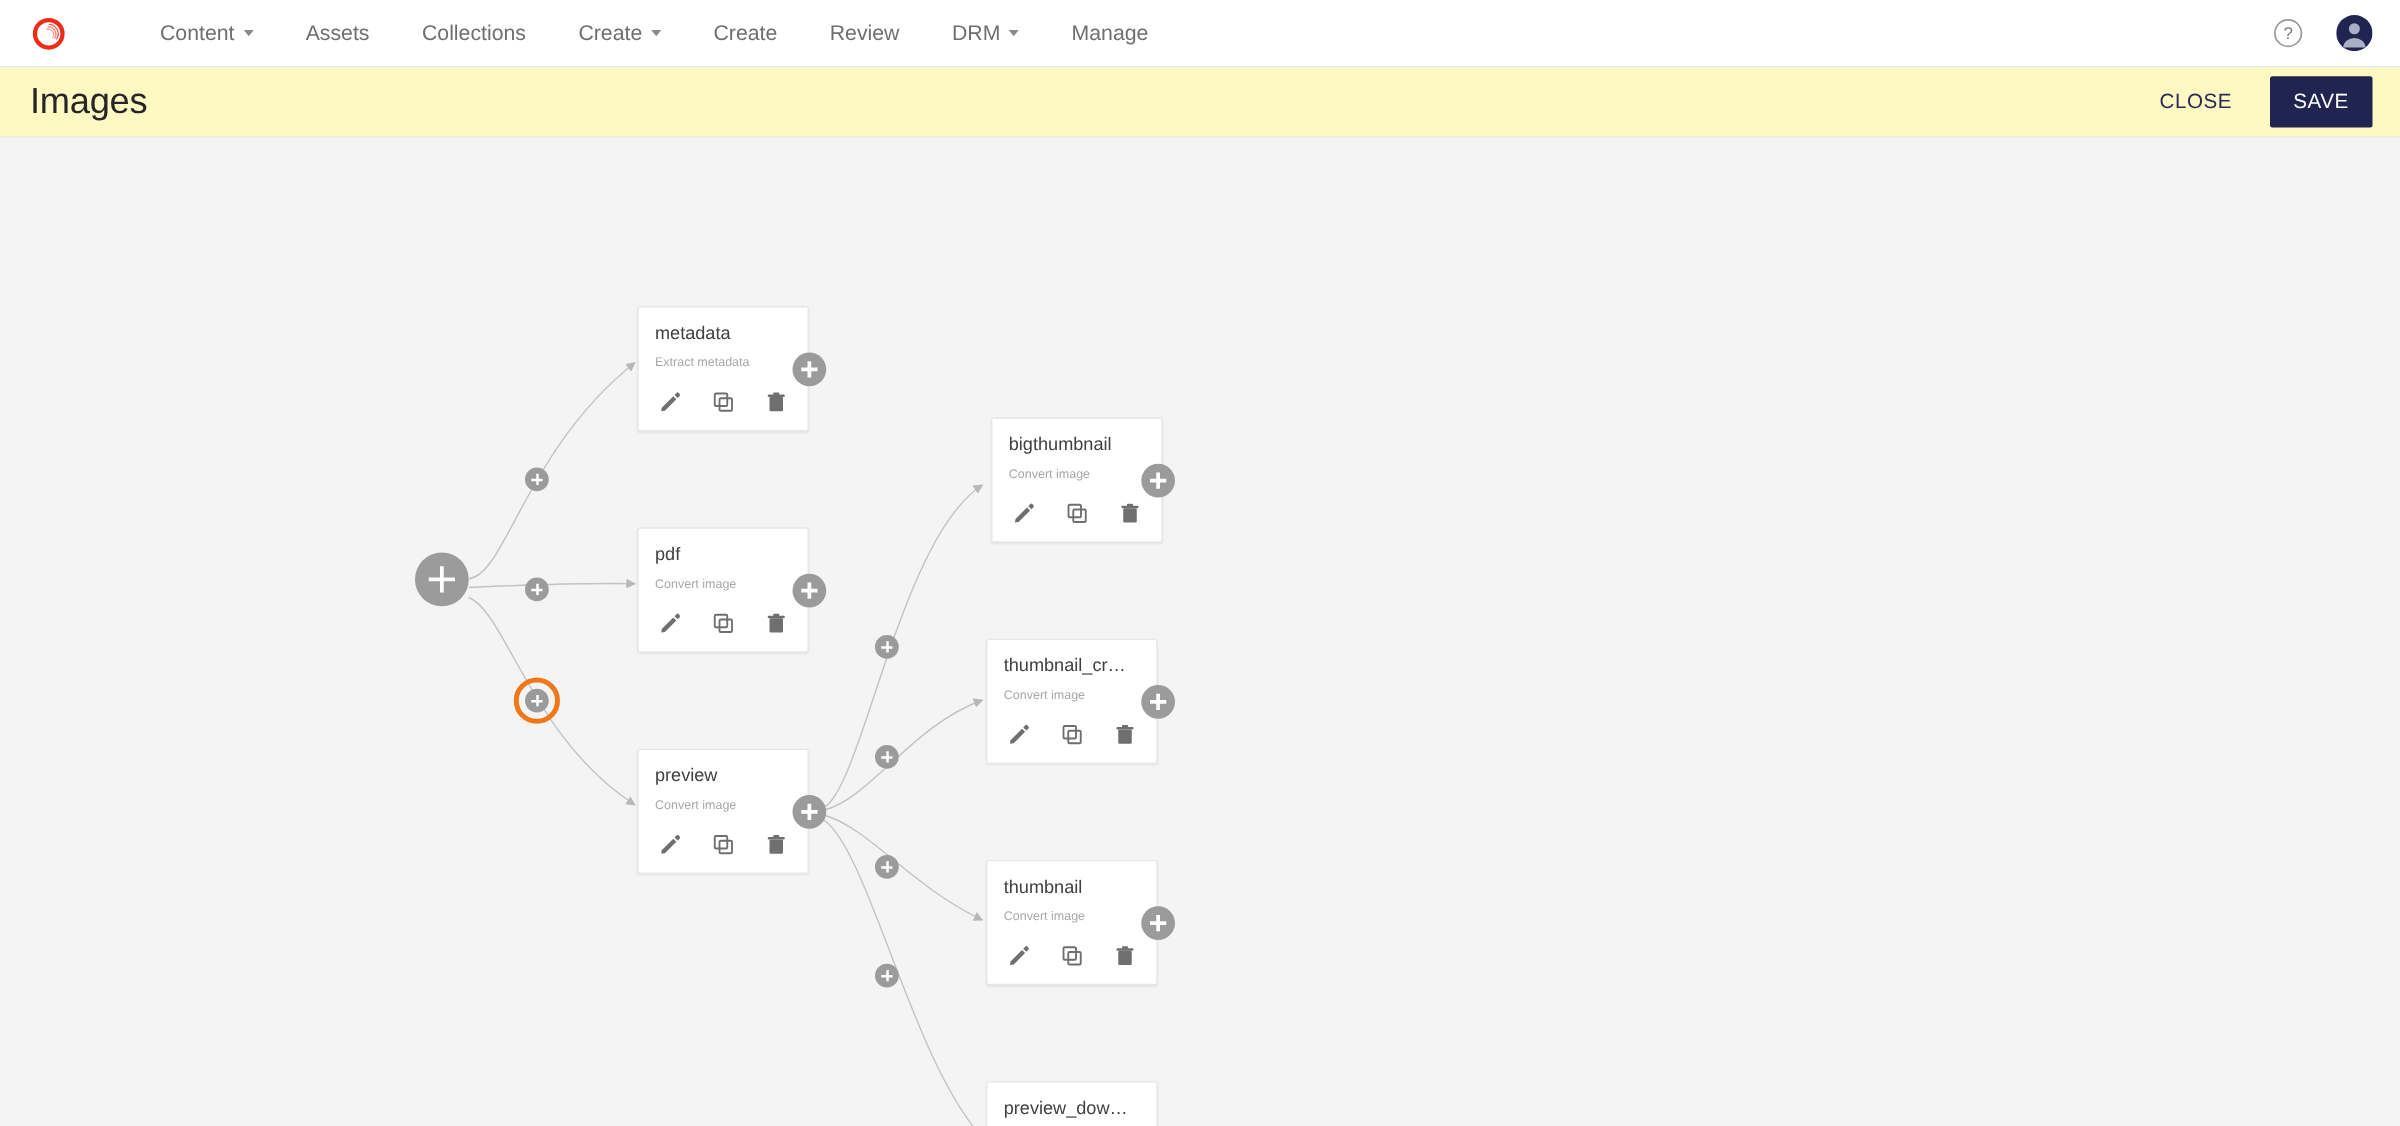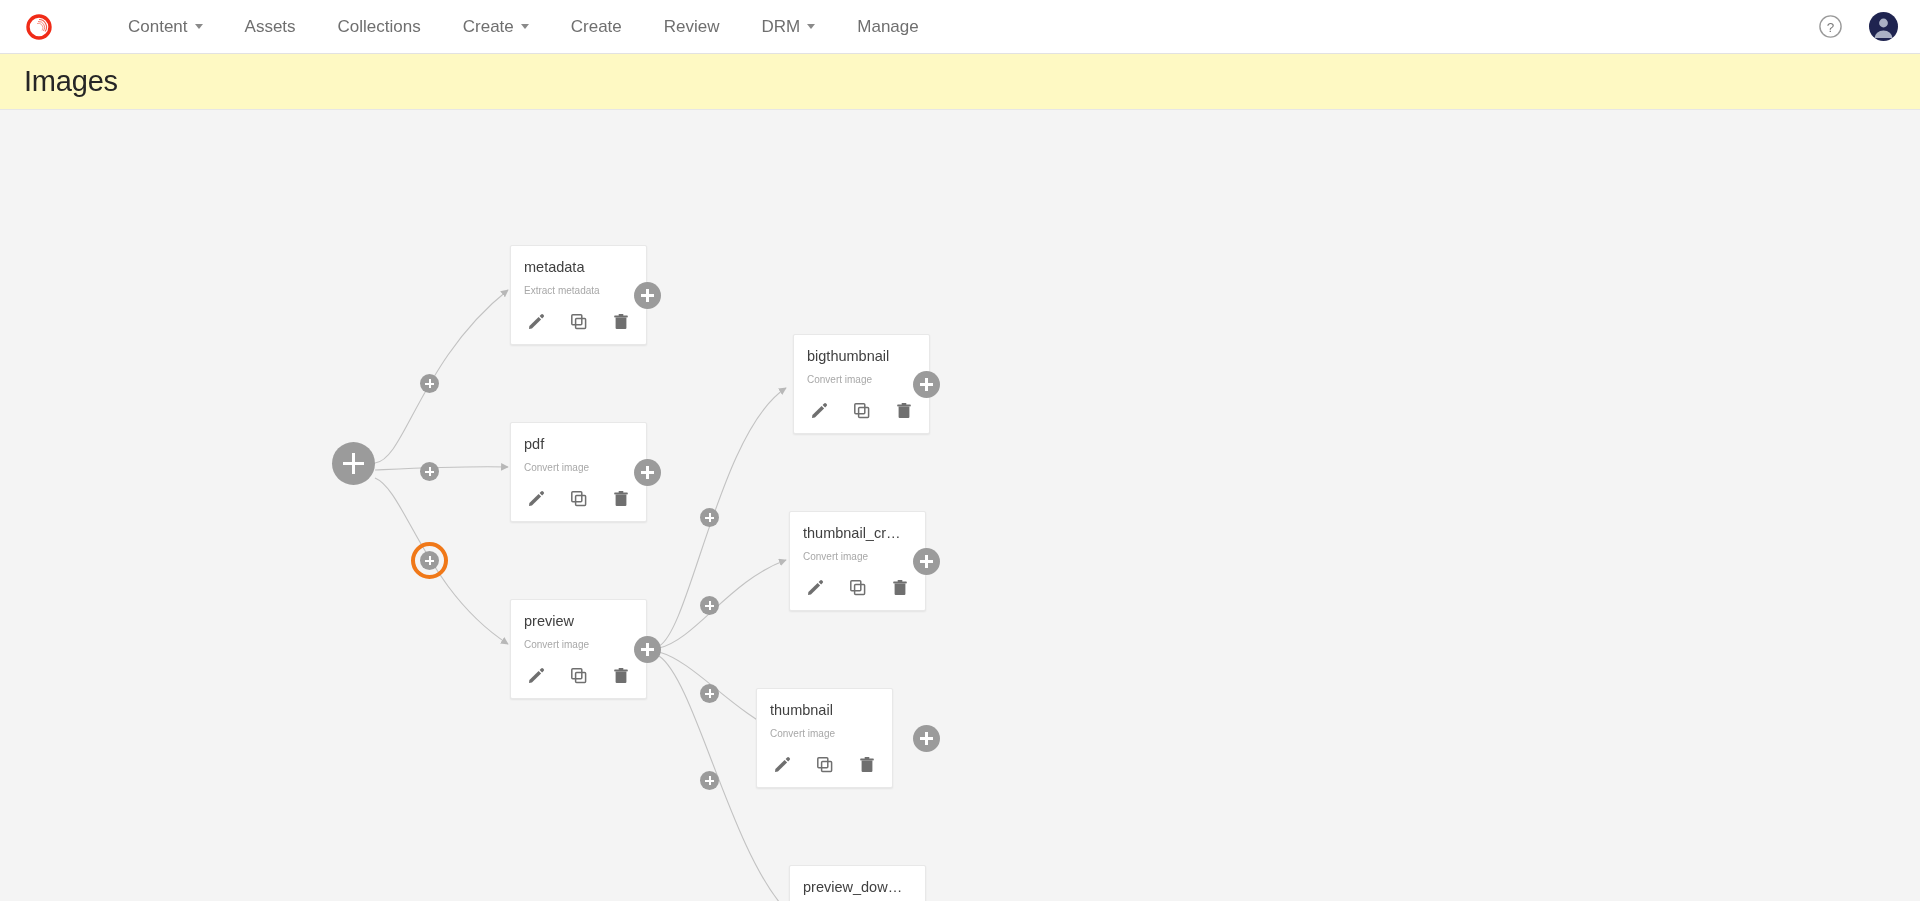--- a/index.html
+++ b/index.html
@@ -261,20 +261,24 @@
         <circle cx="14.5" cy="14.5" r="14.5" fill="#1f2450"></circle>
         <circle cx="14.5" cy="11" r="4.4" fill="#aab0c4"></circle>
         <path d="M5.6 26 a8.9 7.6 0 0 1 17.8 0 z" fill="#aab0c4"></path>
       </svg>
     </span>
   </div>
 </div>
 
 <div class="page-header">
   <div class="page-title">Images</div>
+  <div class="header-actions">
+    <button class="btn-close">CLOSE</button>
+    <button class="btn-save">SAVE</button>
+  </div>
 </div>
 
 <div class="canvas">
 
   <svg class="edges-layer">
     <defs>
       <marker id="arrow" viewBox="0 0 10 10" refX="9" refY="5" markerWidth="7" markerHeight="7" orient="auto-start-reverse">
         <path d="M 0 0 L 10 5 L 0 10 z" fill="#b8b8b8"></path>
       </marker>
     </defs>
@@ -434,21 +438,21 @@
         <svg width="18" height="18" viewBox="0 0 18 18">
             <rect x="3.6" y="4.6" width="10.8" height="11.4" rx="1" fill="#6f6f6f"></rect>
             <rect x="2.2" y="2.6" width="13.6" height="1.9" rx="0.7" fill="#6f6f6f"></rect>
             <rect x="6.6" y="0.9" width="4.8" height="2" rx="0.6" fill="#6f6f6f"></rect>
           </svg>
       </button>
     </div>
   </div>
   <div class="plus-node plus-glyph-md" style="left:913px; top:438px;"></div>
 
-  <div class="node-card" style="left:756px; top:578px;">
+  <div class="node-card" style="left:789px; top:578px;">
     <div class="node-title">thumbnail</div>
     <div class="node-subtitle">Convert image</div>
     <div class="node-actions">
       <button class="act-btn">
         <svg width="18" height="18" viewBox="0 0 18 18">
             <path d="M2.4 13.1 L11.6 3.9 L14.1 6.4 L4.9 15.6 L2 16 z" fill="#6f6f6f"></path>
             <path d="M12.6 2.9 L14.1 1.4 a1.4 1.4 0 0 1 2 0 l0.5 0.5 a1.4 1.4 0 0 1 0 2 L15.1 5.4 z" fill="#6f6f6f"></path>
           </svg>
       </button>
       <button class="act-btn">

